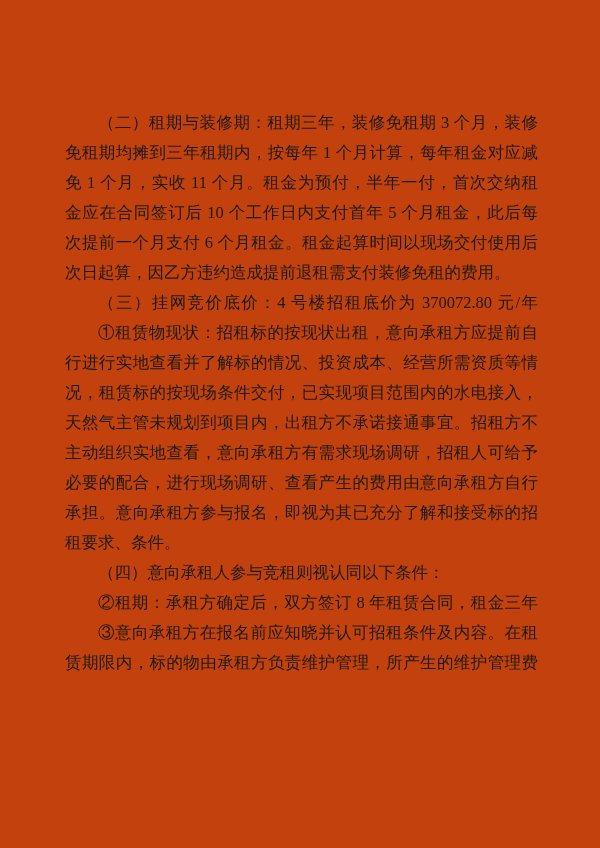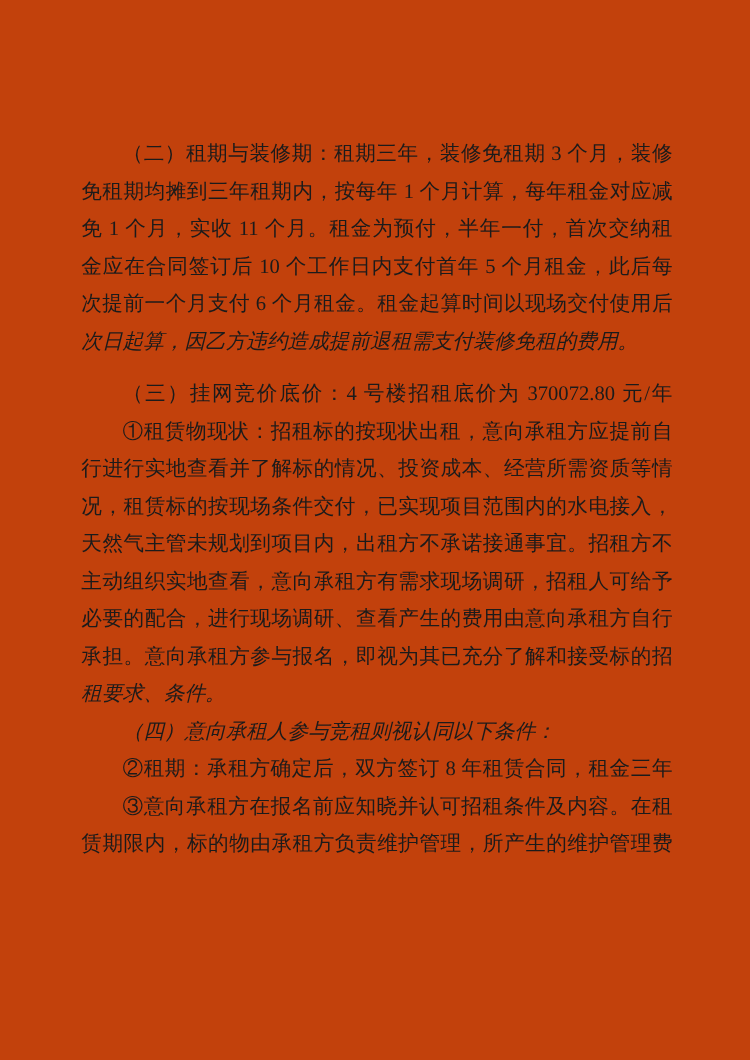--- a/index.html
+++ b/index.html
@@ -21,33 +21,32 @@
     top: 108px;
     width: 473px;
     color: #1b1b1b;
     font-size: 16.5px;
     line-height: 30px;
   }
   .para {
     margin: 0;
   }
   .para.space-before {
-    margin-top: 12px;
+    margin-top: 0;
   }
   .ln {
     white-space: normal;
     text-align: justify;
     
     text-align-last: justify;
     -moz-text-align-last: justify;
   }
   .ln-end {
     text-align: left;
     text-align-last: left;
-    font-style: italic;
   }
   .indent {
     padding-left: 33px; 
   }
 </style>
 </head>
 <body>
 
 <div class="page">
   <div class="text-block">

